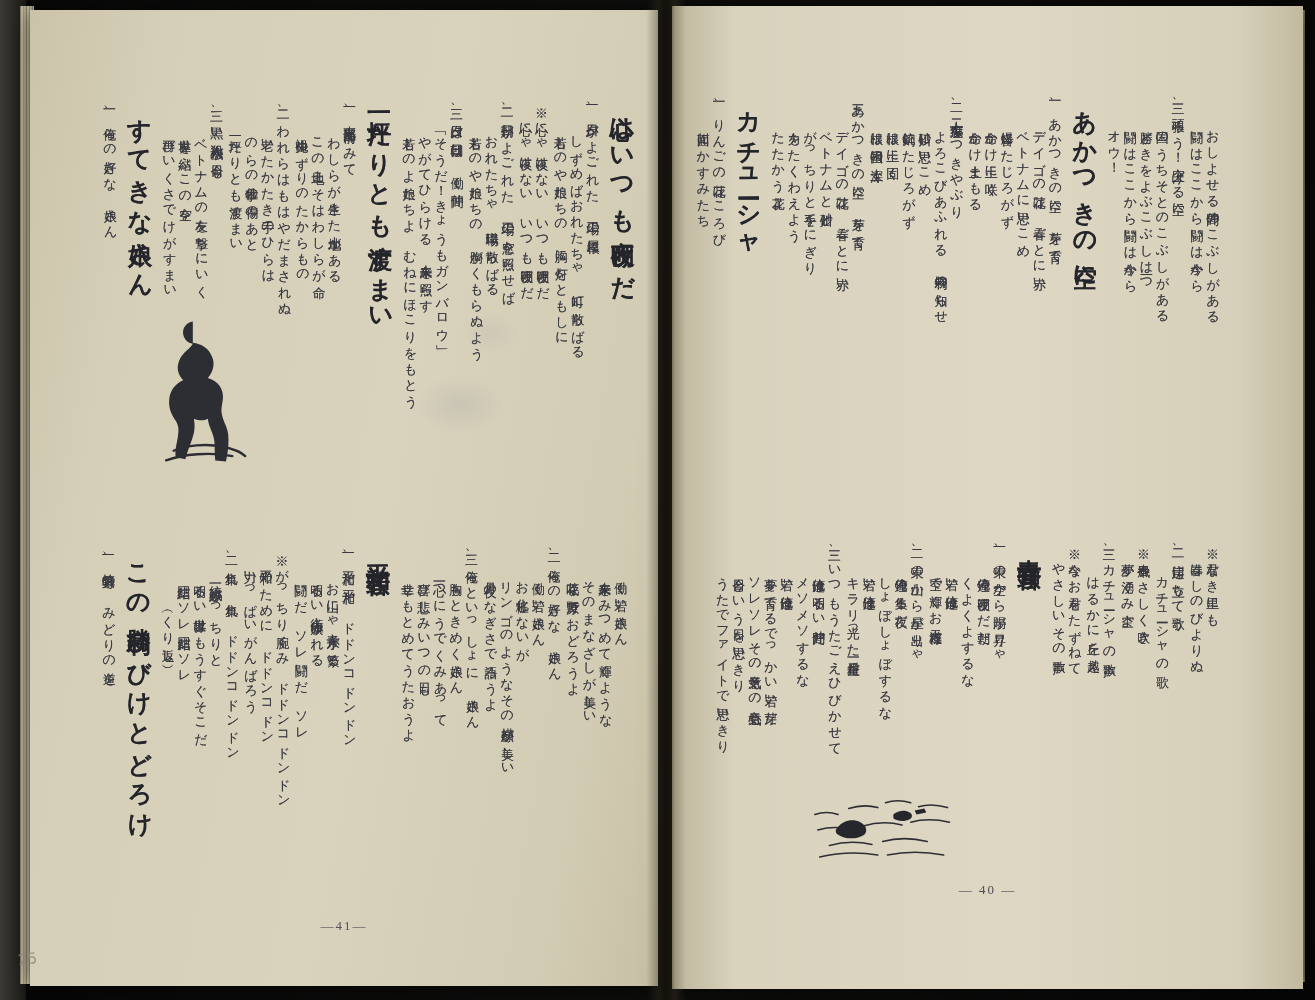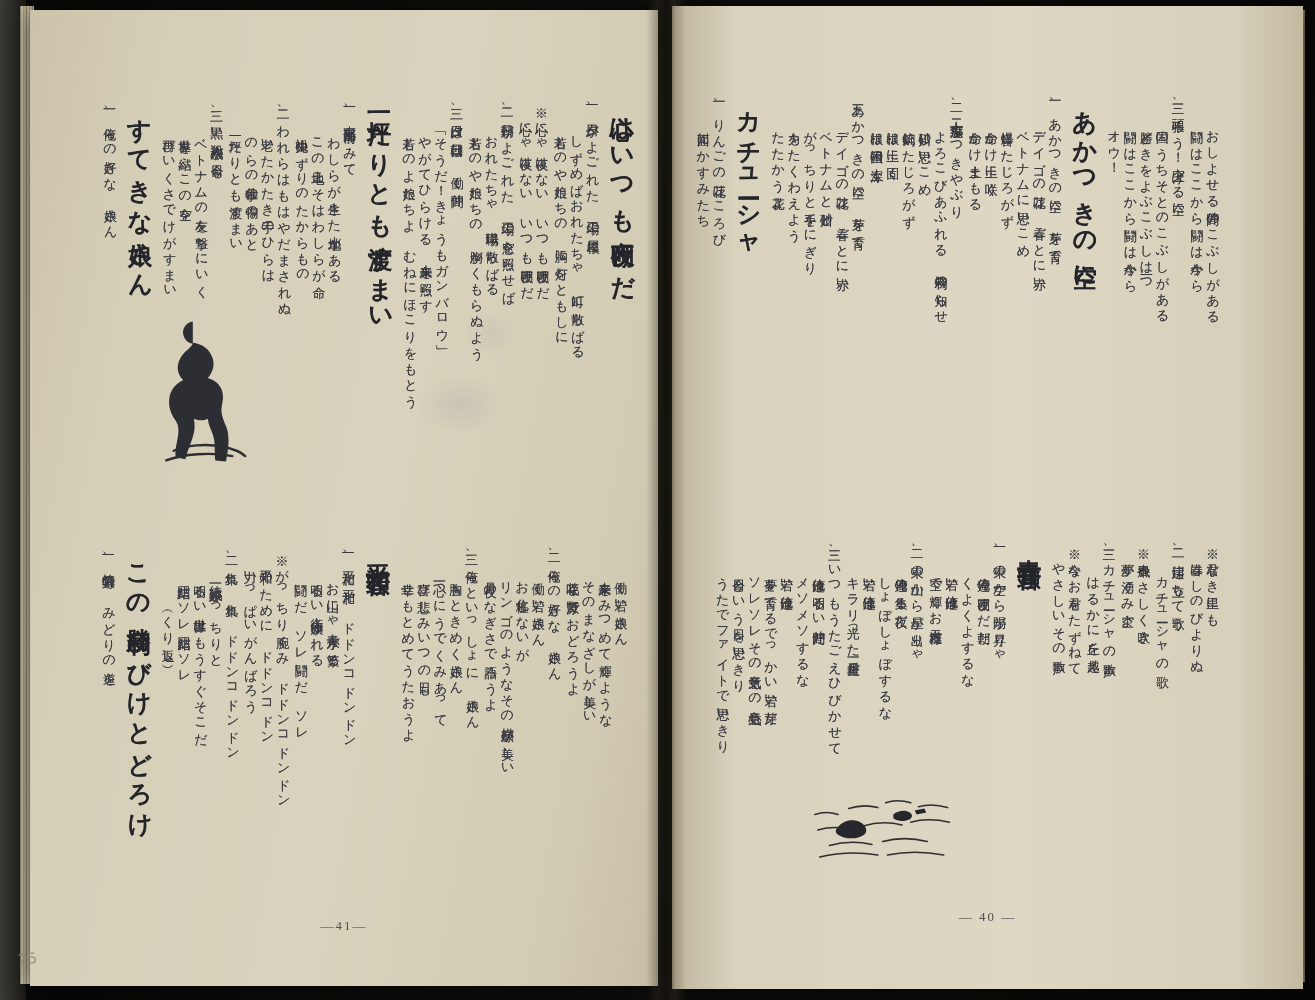--- a/index.html
+++ b/index.html
@@ -40,21 +40,21 @@
   .refv .cont{padding-top:14px;}
   .contv .line{padding-top:28px;}
   .line.deep{padding-top:58px;}
   .verse{margin:0 2.5px;}
   .title{font-size:24px;line-height:31px;font-weight:bold;letter-spacing:3px;margin:0 6px;
     color:#24242b;text-shadow:0 0 .6px rgba(25,25,35,.5);}
 
   .pagenum{position:absolute;left:0;right:0;text-align:center;font-size:13px;
     letter-spacing:2px;color:#4c4c52;}
   .lp .pagenum{top:908px;color:#55555b;filter:blur(.3px);}
-  .rp .pagenum{top:903px;}
+  .rp .pagenum{top:876px;}
   .illus{position:absolute;}
   .illus.fig{left:122px;top:305px;width:118px;height:155px;}
   .illus.water{left:138px;top:778px;width:155px;height:85px;}
   .pencil-note{position:absolute;left:18px;top:950px;font-size:15px;color:#8d8778;
     font-family:"DejaVu Sans",sans-serif;transform:rotate(-7deg);opacity:.85;}
 </style>
 </head>
 <body>
 
 <div class="cover-strip"></div>

